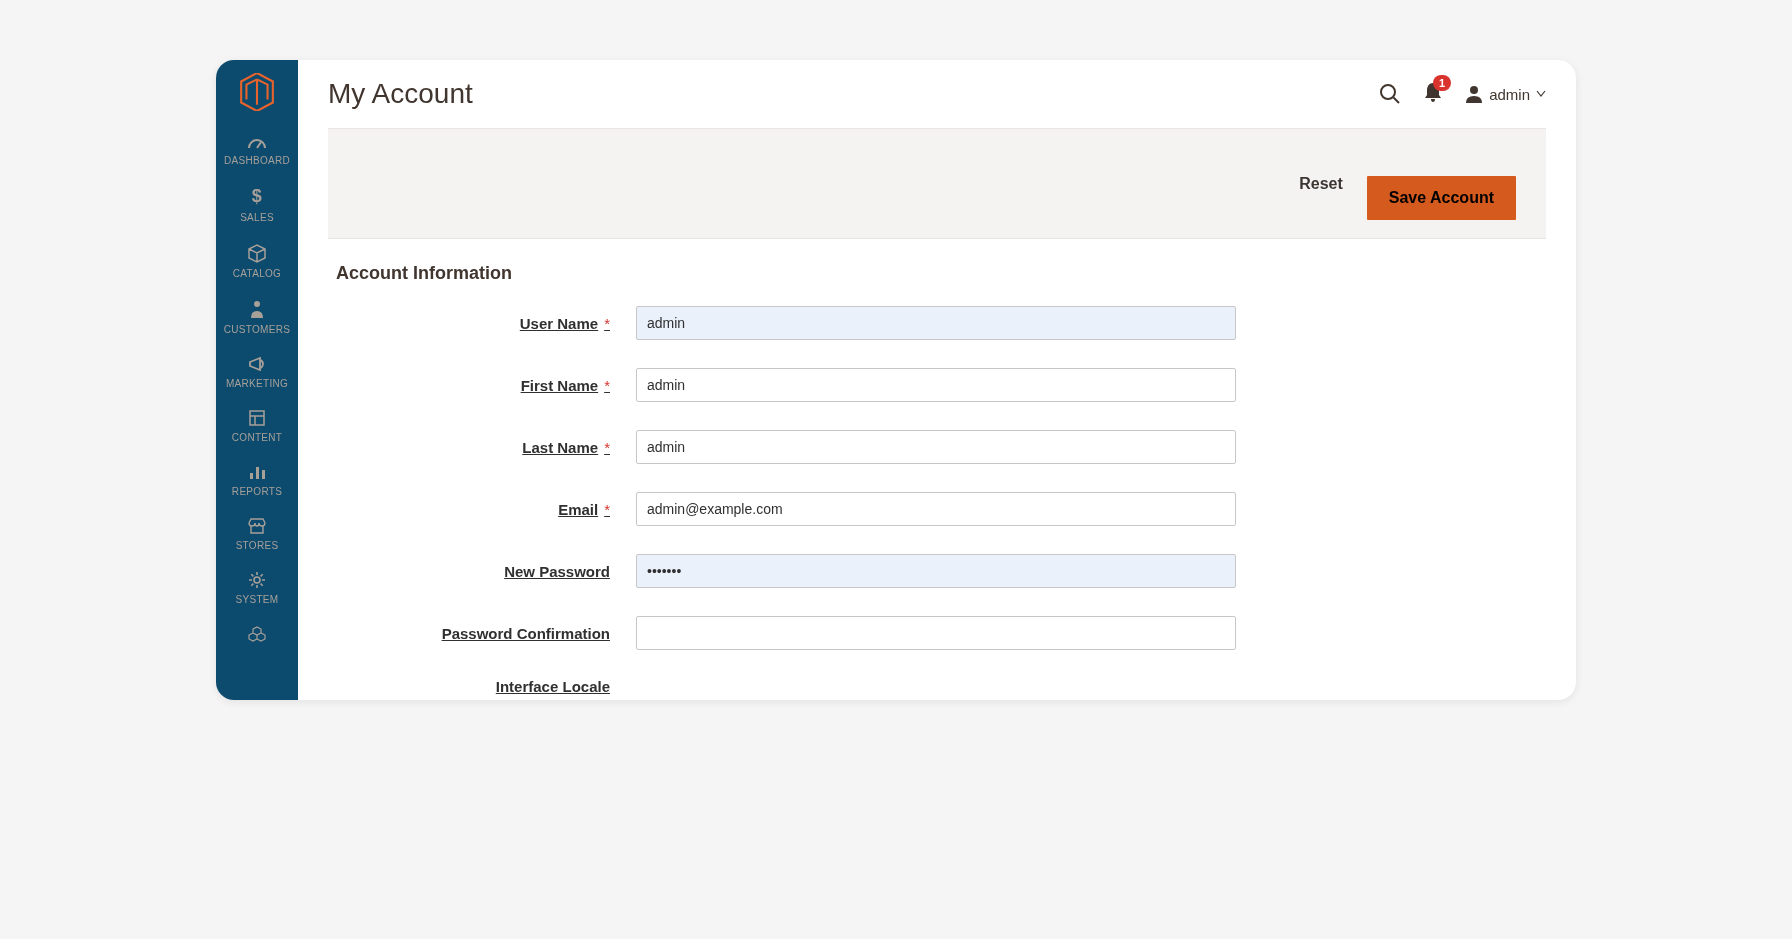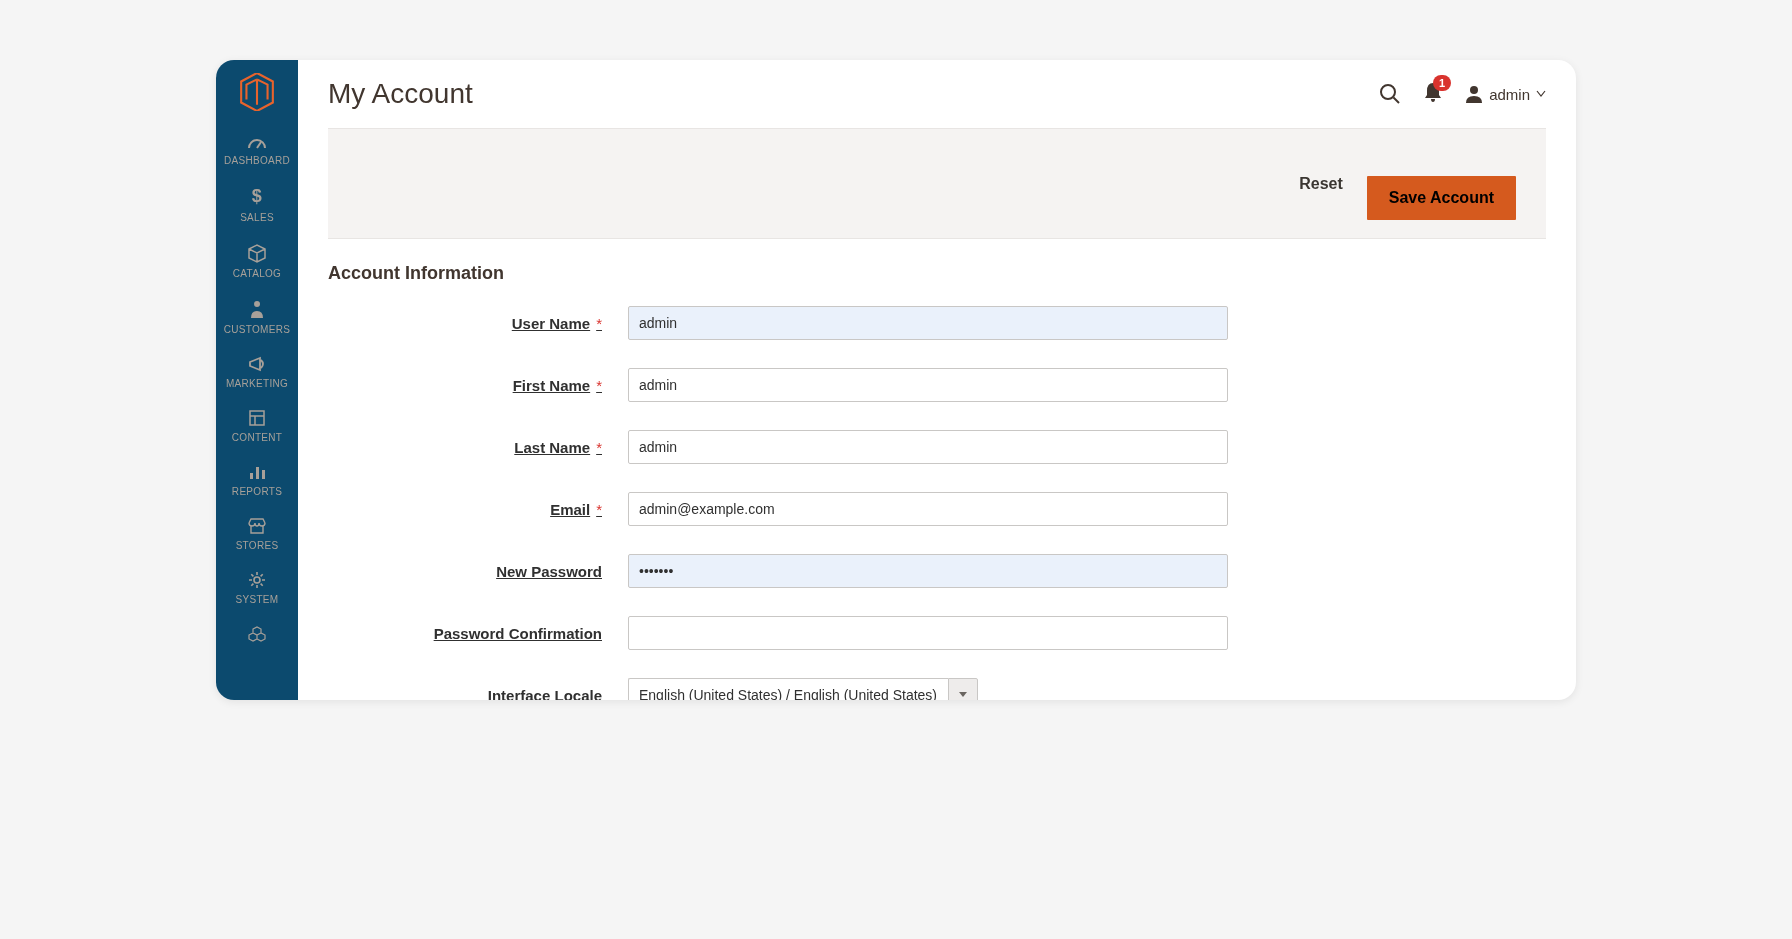--- a/index.html
+++ b/index.html
@@ -117,20 +117,21 @@
   font-weight: 600;
   padding: 13px 22px;
   cursor: pointer;
   border-radius: 1px;
   margin-top: 29px;
 }
 
 .section {
   padding: 24px 24px 0 30px;
   overflow-y: auto;
+  margin-left: 8px;
 }
 .section-title {
   color: #41362f;
   font-size: 18px;
   font-weight: 600;
   margin-bottom: 22px;
 }
 .form-row {
   display: flex;
   align-items: center;
@@ -339,31 +340,19 @@
         <div class="form-control"><input type="text" class="highlight" value="•••••••" style=""></div>
       </div>
 
       <div class="form-row">
         <label class="form-label"><span>Password Confirmation</span></label>
         <div class="form-control"><input type="password" value="" style=""></div>
       </div>
 
       <div class="form-row">
         <label class="form-label"><span>Interface Locale</span></label>
-        <div class="form-control">
-          <div class="select-wrap">
-            <select>
-              <option>English (United States) / English (United States)</option>
-            </select>
-            <span class="select-arrow">
-              <svg width="8" height="6" viewBox="0 0 8 6">
-                  <path d="M0 0 L4 5 L8 0 Z" fill="#6a6560"></path>
-                </svg>
-            </span>
-          </div>
-        </div>
       </div>
 
     </div>
 
   </main>
 
 </div>
 
 </body></html>

